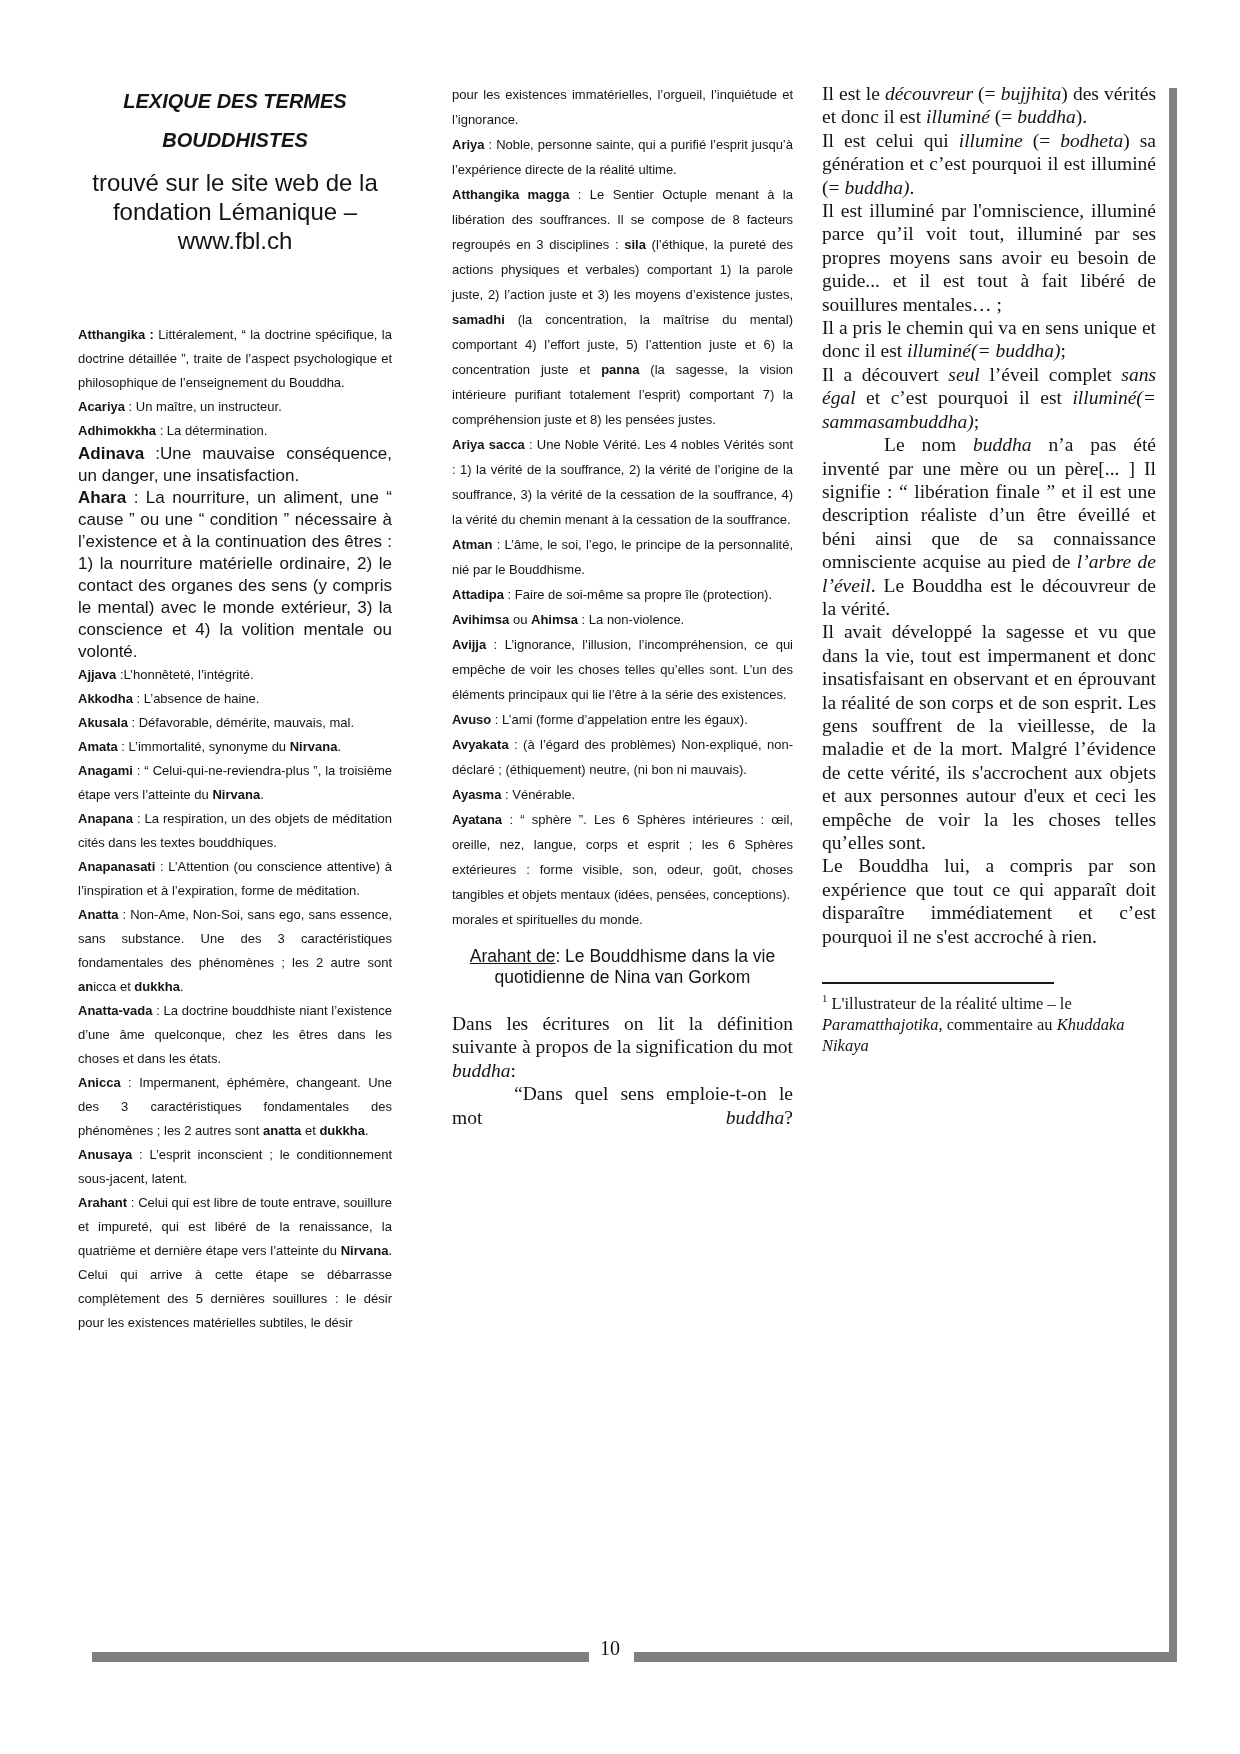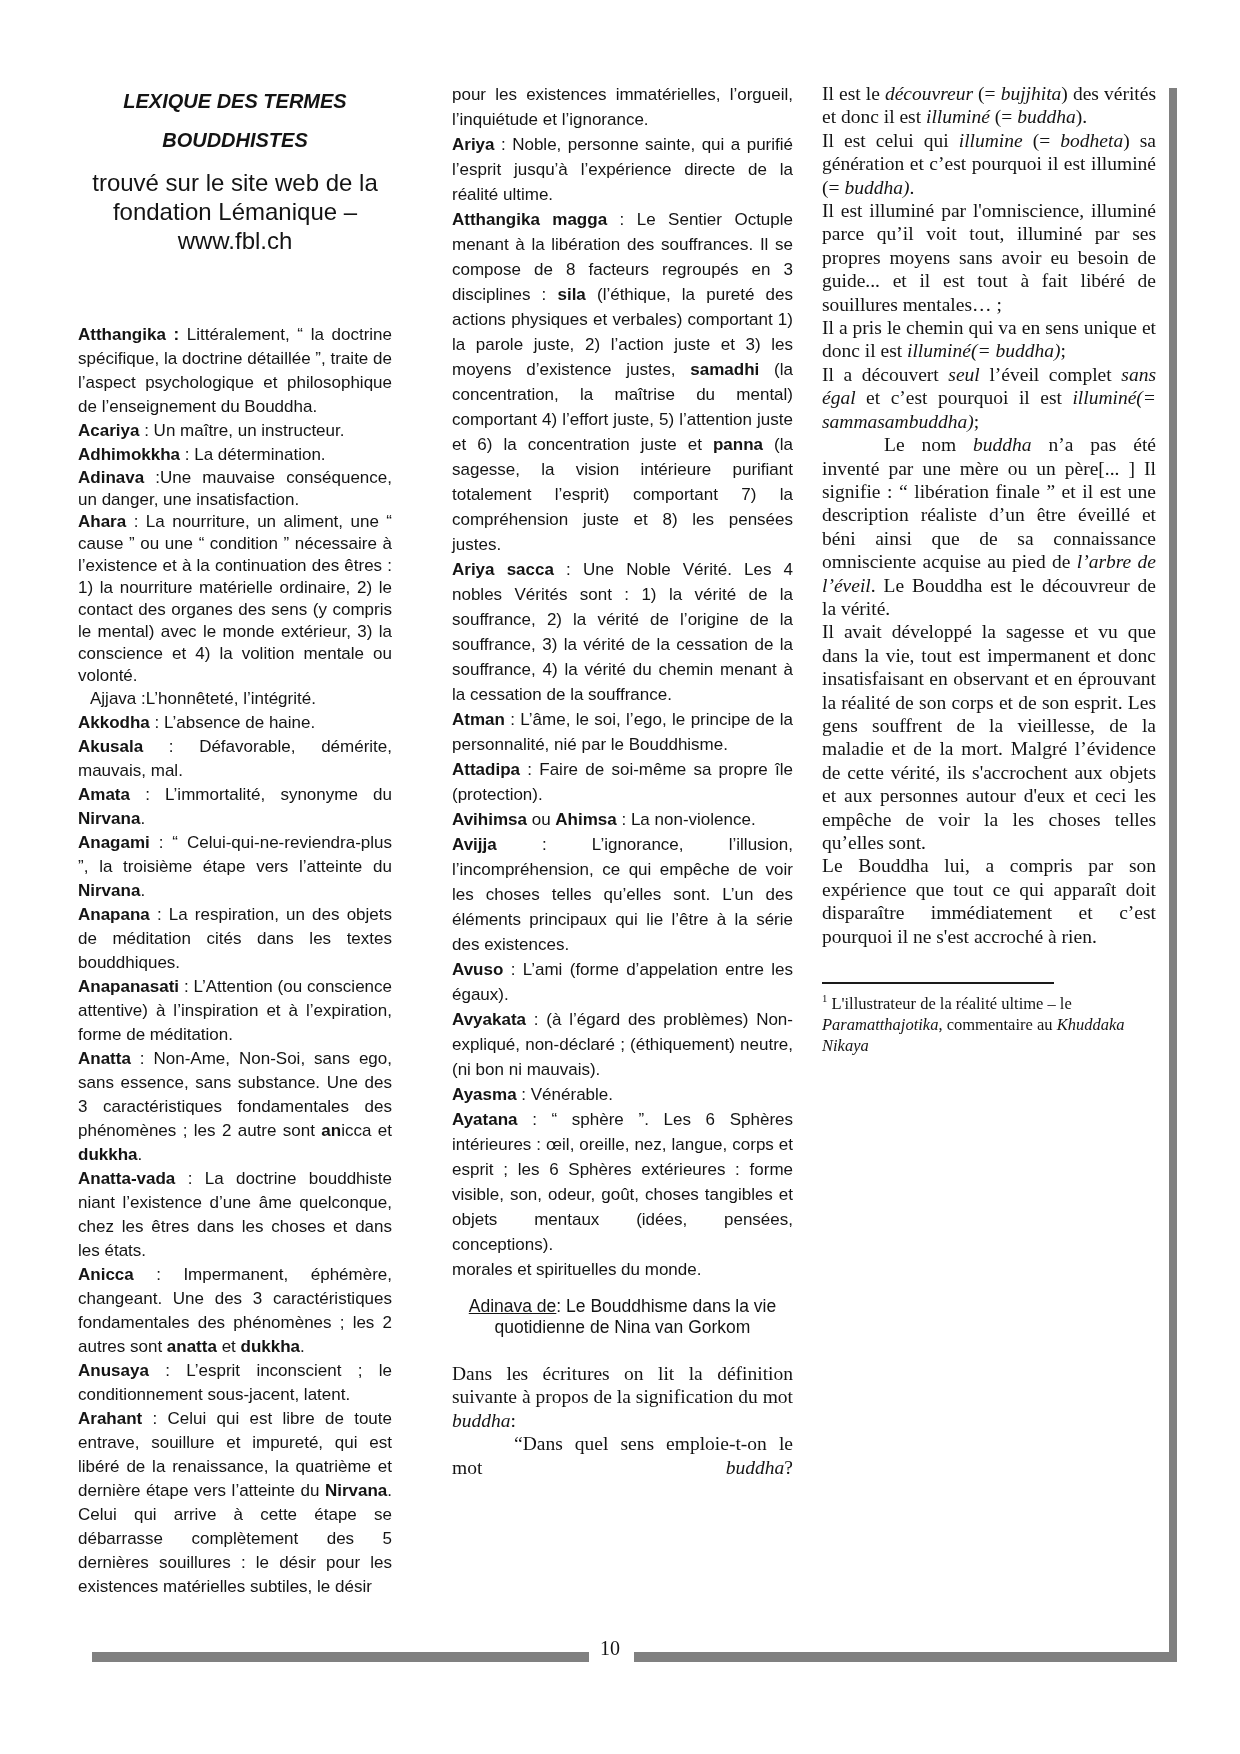--- a/index.html
+++ b/index.html
@@ -13,21 +13,21 @@
   .col-left  { left:78px;  width:314px; }
   .col-mid   { left:452px; width:341px; }
   .col-right { left:822px; width:334px; }
 
   h1.doc-title {
     margin:0 2px 8px; font-size:20px; line-height:39px;
     font-weight:bold; font-style:italic; text-align:center;
   }
   .doc-subtitle { font-size:24px; line-height:29px; text-align:center; margin:0 0 68px; }
 
-  .entries p { margin:0; font-size:17px; line-height:24px; text-align:justify; }
+  .entries p { margin:0; font-size:13px; line-height:24px; text-align:justify; }
   .entries p.small { font-size:17px; line-height:22px; }
   .col-mid .entries p { line-height:25px; }
 
   h2.section-heading {
     margin:40px 0 0; font-size:27px; line-height:35px;
     font-weight:bold; font-style:italic; text-align:center;
     text-decoration:underline;
   }
   .extrait { margin-top:14px; font-size:17.5px; line-height:21px; text-align:center; }
 
@@ -59,21 +59,21 @@
 
   <div class="col col-left">
     <h1 class="doc-title">LEXIQUE DES TERMES BOUDDHISTES</h1>
     <div class="doc-subtitle">trouvé sur le site web de la fondation Lémanique – www.fbl.ch</div>
     <div class="entries">
         <p><span style="font-weight: bold;">Atthangika :</span><span> Littéralement, “ la doctrine spécifique, la doctrine détaillée ”, traite de l’aspect psychologique et philosophique de l’enseignement du Bouddha.</span></p>
         <p><span style="font-weight: bold;">Acariya</span><span> : Un maître, un instructeur.</span></p>
         <p><span style="font-weight: bold;">Adhimokkha</span><span> : La détermination.</span></p>
         <p class="small"><span style="font-weight: bold;">Adinava</span><span>  :Une mauvaise conséquence, un danger, une insatisfaction.</span></p>
         <p class="small"><span style="font-weight: bold;">Ahara</span><span> :  La nourriture, un aliment, une “ cause ” ou une “ condition ” nécessaire à l’existence et à la continuation des êtres : 1) la nourriture matérielle ordinaire, 2) le contact des organes des sens (y compris le mental) avec le monde extérieur, 3) la conscience et 4) la volition mentale ou volonté.</span></p>
-        <p><span style="font-weight: normal; margin-left: 12px;">Ajjava</span><span> :L’honnêteté, l’intégrité.</span></p>
+        <p><span style="font-weight: bold;">Ajjava</span><span> :L’honnêteté, l’intégrité.</span></p>
         <p><span style="font-weight: bold;">Akkodha</span><span> : L’absence de haine.</span></p>
         <p><span style="font-weight: bold;">Akusala</span><span> : Défavorable, démérite, mauvais, mal.</span></p>
         <p><span style="font-weight: bold;">Amata</span><span> : L’immortalité, synonyme du </span><span style="font-weight: bold;">Nirvana</span><span>.</span></p>
         <p><span style="font-weight: bold;">Anagami</span><span> : “ Celui-qui-ne-reviendra-plus ”, la troisième étape vers l’atteinte du </span><span style="font-weight: bold;">Nirvana</span><span>.</span></p>
         <p><span style="font-weight: bold;">Anapana</span><span> : La respiration, un des objets de méditation cités dans les textes bouddhiques.</span></p>
         <p><span style="font-weight: bold;">Anapanasati</span><span> : L’Attention (ou conscience attentive) à l’inspiration et à l’expiration, forme de méditation.</span></p>
         <p><span style="font-weight: bold;">Anatta</span><span> : Non-Ame, Non-Soi, sans ego, sans essence, sans substance. Une des 3 caractéristiques fondamentales des phénomènes ; les 2 autre sont </span><span style="font-weight: bold;">an</span><span>icca et </span><span style="font-weight: bold;">dukkha</span><span>.</span></p>
         <p><span style="font-weight: bold;">Anatta-vada</span><span> : La doctrine bouddhiste niant l’existence d’une âme quelconque, chez les êtres dans les choses et dans les états.</span></p>
         <p><span style="font-weight: bold;">Anicca</span><span> : Impermanent, éphémère, changeant. Une des 3 caractéristiques fondamentales des phénomènes ; les 2 autres sont </span><span style="font-weight: bold;">anatta</span><span> et </span><span style="font-weight: bold;">dukkha</span><span>.</span></p>
         <p><span style="font-weight: bold;">Anusaya</span><span> : L’esprit inconscient ; le conditionnement sous-jacent, latent.</span></p>
@@ -90,21 +90,21 @@
         <p><span style="font-weight: bold;">Atman</span><span> : L’âme, le soi, l’ego, le principe de la personnalité, nié par le Bouddhisme.</span></p>
         <p><span style="font-weight: bold;">Attadipa</span><span> : Faire de soi-même sa propre île (protection).</span></p>
         <p><span style="font-weight: bold;">Avihimsa</span><span> ou </span><span style="font-weight: bold;">Ahimsa</span><span> : La non-violence.</span></p>
         <p><span style="font-weight: bold;">Avijja</span><span> : L’ignorance, l’illusion, l’incompréhension, ce qui empêche de voir les choses telles qu’elles sont. L’un des éléments principaux qui lie l’être à la série des existences.</span></p>
         <p><span style="font-weight: bold;">Avuso</span><span> : L’ami (forme d’appelation entre les égaux).</span></p>
         <p><span style="font-weight: bold;">Avyakata</span><span> : (à l’égard des problèmes) Non-expliqué, non-déclaré ; (éthiquement) neutre, (ni bon ni mauvais).</span></p>
         <p><span style="font-weight: bold;">Ayasma</span><span> : Vénérable.</span></p>
         <p><span style="font-weight: bold;">Ayatana</span><span> : “ sphère ”. Les 6 Sphères intérieures : œil, oreille, nez, langue, corps et esprit ; les 6 Sphères extérieures : forme visible, son, odeur, goût, choses tangibles et objets mentaux (idées, pensées, conceptions).</span></p>
         <p><span>morales et spirituelles du monde.</span></p>
       </div>
-    <div class="extrait"><span style="text-decoration: underline;">Adinava de</span><span>:  Le Bouddhisme dans  la vie quotidienne de Nina van Gorkom</span></div>
+    <div class="extrait"><span style="text-decoration: underline;">Arahant de</span><span>:  Le Bouddhisme dans  la vie quotidienne de Nina van Gorkom</span></div>
     <div class="serif-block">
         <p><span>Dans les écritures on lit la définition suivante à propos de la signification du mot </span><span style="font-style: italic;">buddha</span><span>:</span></p>
         <p class="q-indent last-just"><span>“Dans quel sens emploie-t-on le mot </span><span style="font-style: italic;">buddha</span><span>?</span></p>
       </div>
   </div>
 
   <div class="col col-right">
     <div>
         <p><span>Il est le </span><span style="font-style: italic;">découvreur</span><span> (= </span><span style="font-style: italic;">bujjhita</span><span>) des vérités et donc il est </span><span style="font-style: italic;">illuminé</span><span> (= </span><span style="font-style: italic;">buddha</span><span>).</span></p>
         <p><span>Il est celui qui </span><span style="font-style: italic;">illumine</span><span> (= </span><span style="font-style: italic;">bodheta</span><span>) sa génération et c’est pourquoi il est illuminé (= </span><span style="font-style: italic;">buddha)</span><span>.</span></p>

